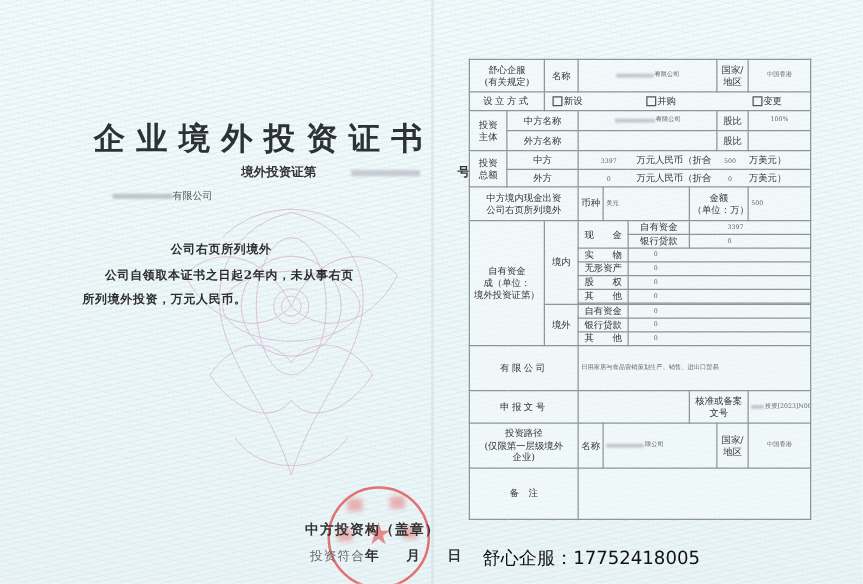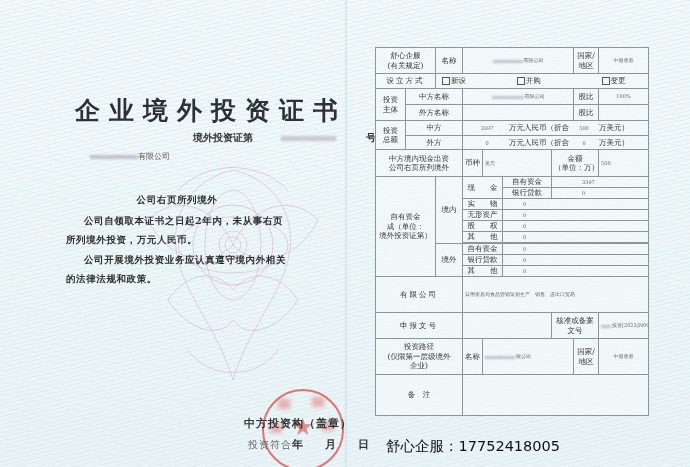--- a/index.html
+++ b/index.html
@@ -69,21 +69,20 @@
   <span>境外投资证第</span><span class="blur"></span><span>号</span>
 </div>
 
 <div class="holder">
   <span class="blur"></span><span>有限公司</span>
 </div>
 
 <div class="body-text">
   <p class="first">公司右页所列境外</p>
   <p class="ind">公司自领取本证书之日起2年内，未从事右页所列境外投资，万元人民币。</p>
-  <p class="ind">公司开展境外投资业务应认真遵守境内外相关的法律法规和政策。</p>
 </div>
 
 <div class="seal">
   <span class="blot" style="left:14px;top:8px;"></span>
   <span class="blot" style="left:48px;top:6px;"></span>
   <span class="blot" style="left:6px;top:32px;"></span>
   <span class="blot" style="left:58px;top:30px;"></span>
   <span class="star">★</span>
 </div>
 

